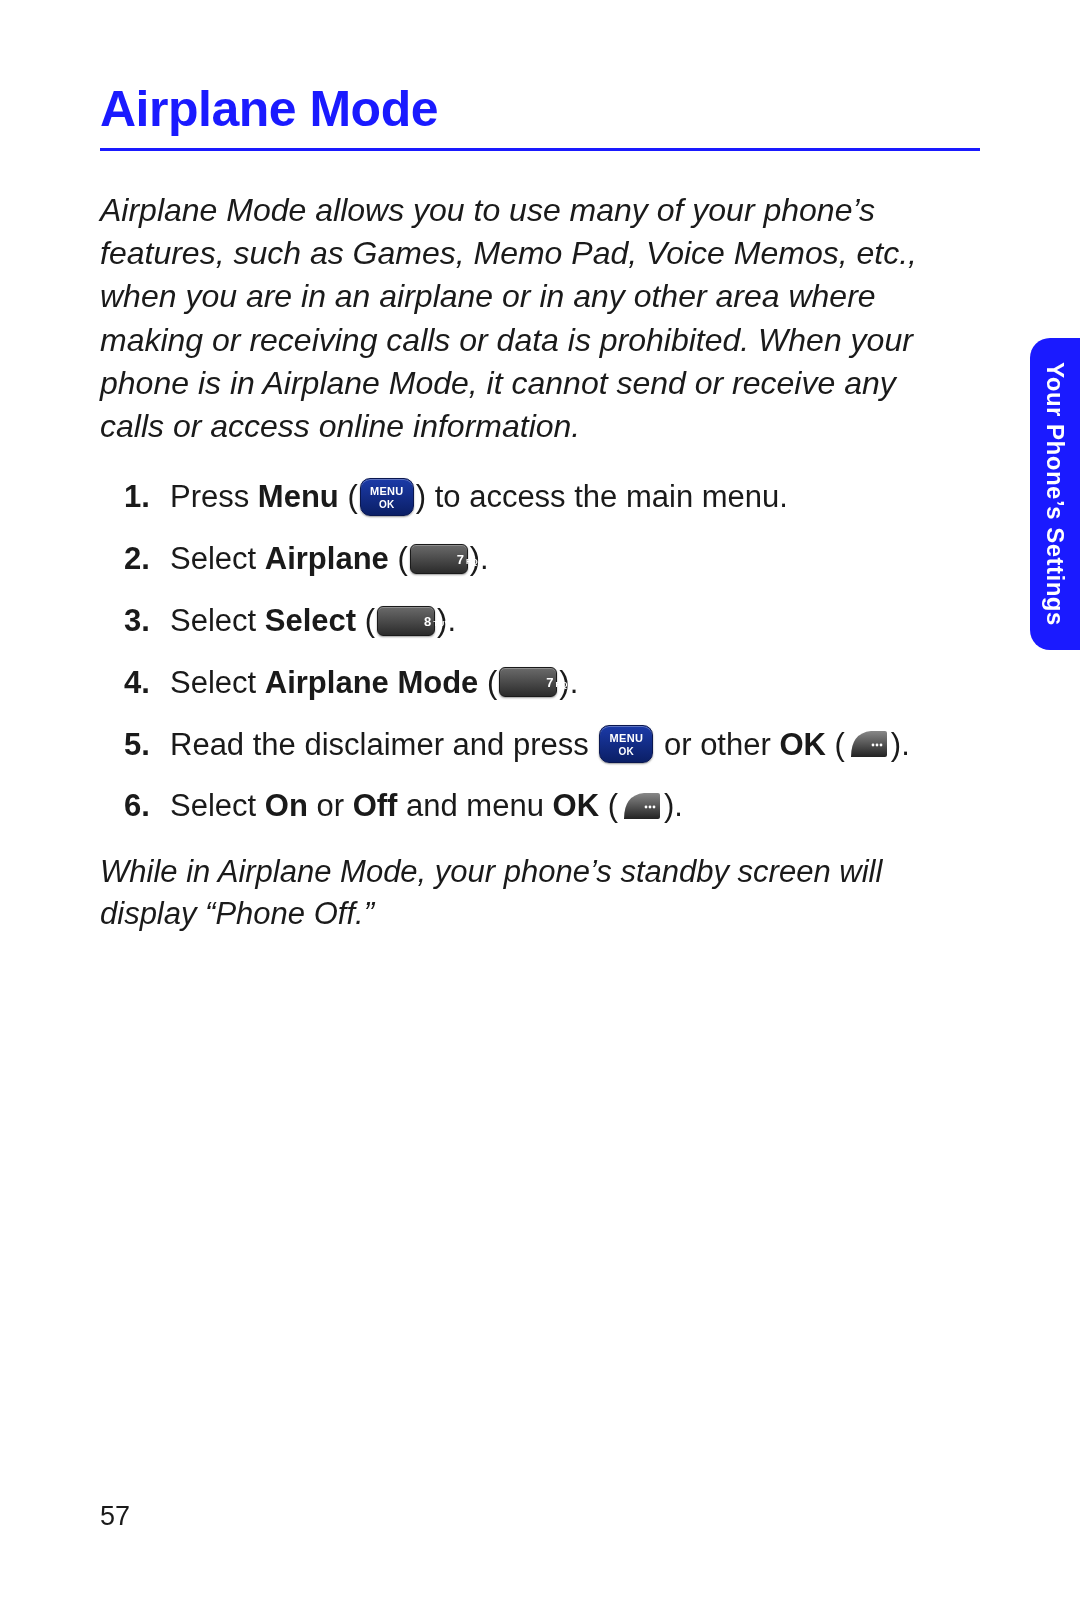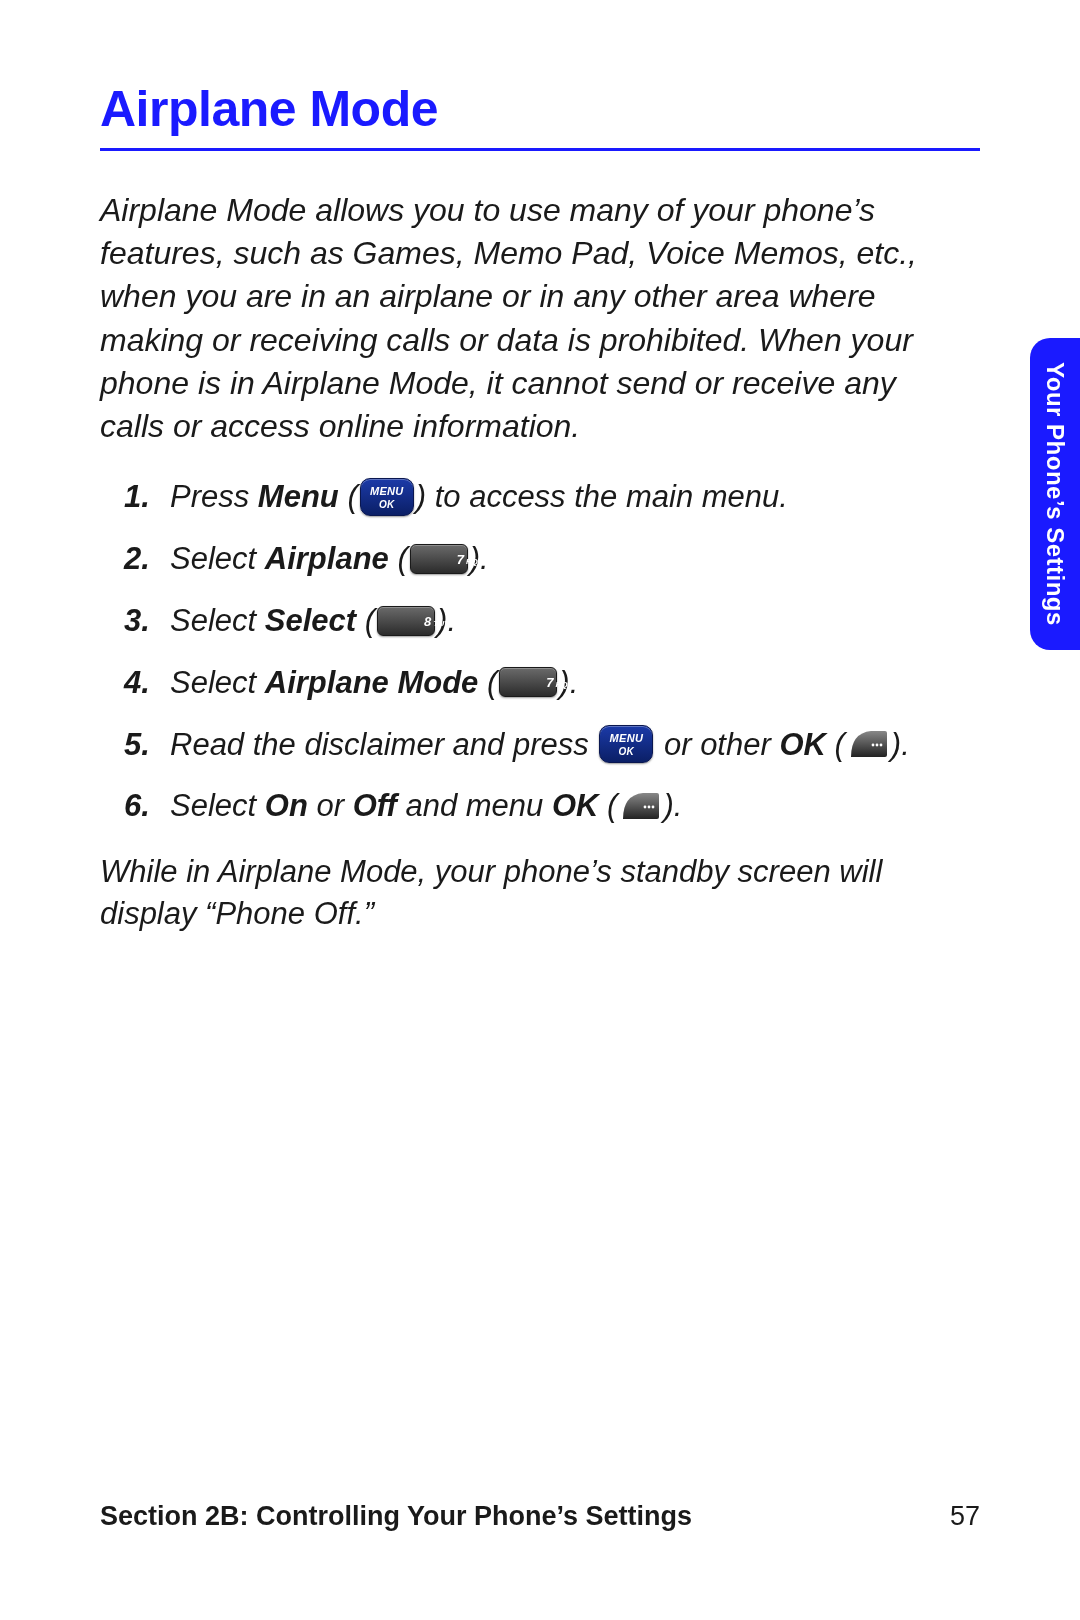--- a/index.html
+++ b/index.html
@@ -43,21 +43,20 @@
     font-size: 30px;
     font-weight: 700;
     letter-spacing: -0.5px;
     margin: 0 0 24px 0;
   }
   ol.steps {
     margin: 0 0 24px 0;
     padding: 0 0 0 70px;
     list-style: none;
     counter-reset: step;
-    font-style: italic;
   }
   ol.steps li {
     font-size: 31px;
     line-height: 1.35;
     margin-bottom: 20px;
     position: relative;
   }
   ol.steps li::before {
     counter-increment: step;
     content: counter(step) ".";
@@ -232,17 +231,16 @@
     </li>
   </ol>
 
   <p class="closing">While in Airplane Mode, your phone’s standby screen will display “Phone Off.”</p>
 
   <div class="side-tab">
     <span>Your Phone’s Settings</span>
   </div>
 
   <div class="footer">
-    <span class="section">Section 2B: Controlling Your Phone’s Settings</span>
     <span class="pagenum">57</span>
   </div>
 
 </div>
 
 </body></html>

